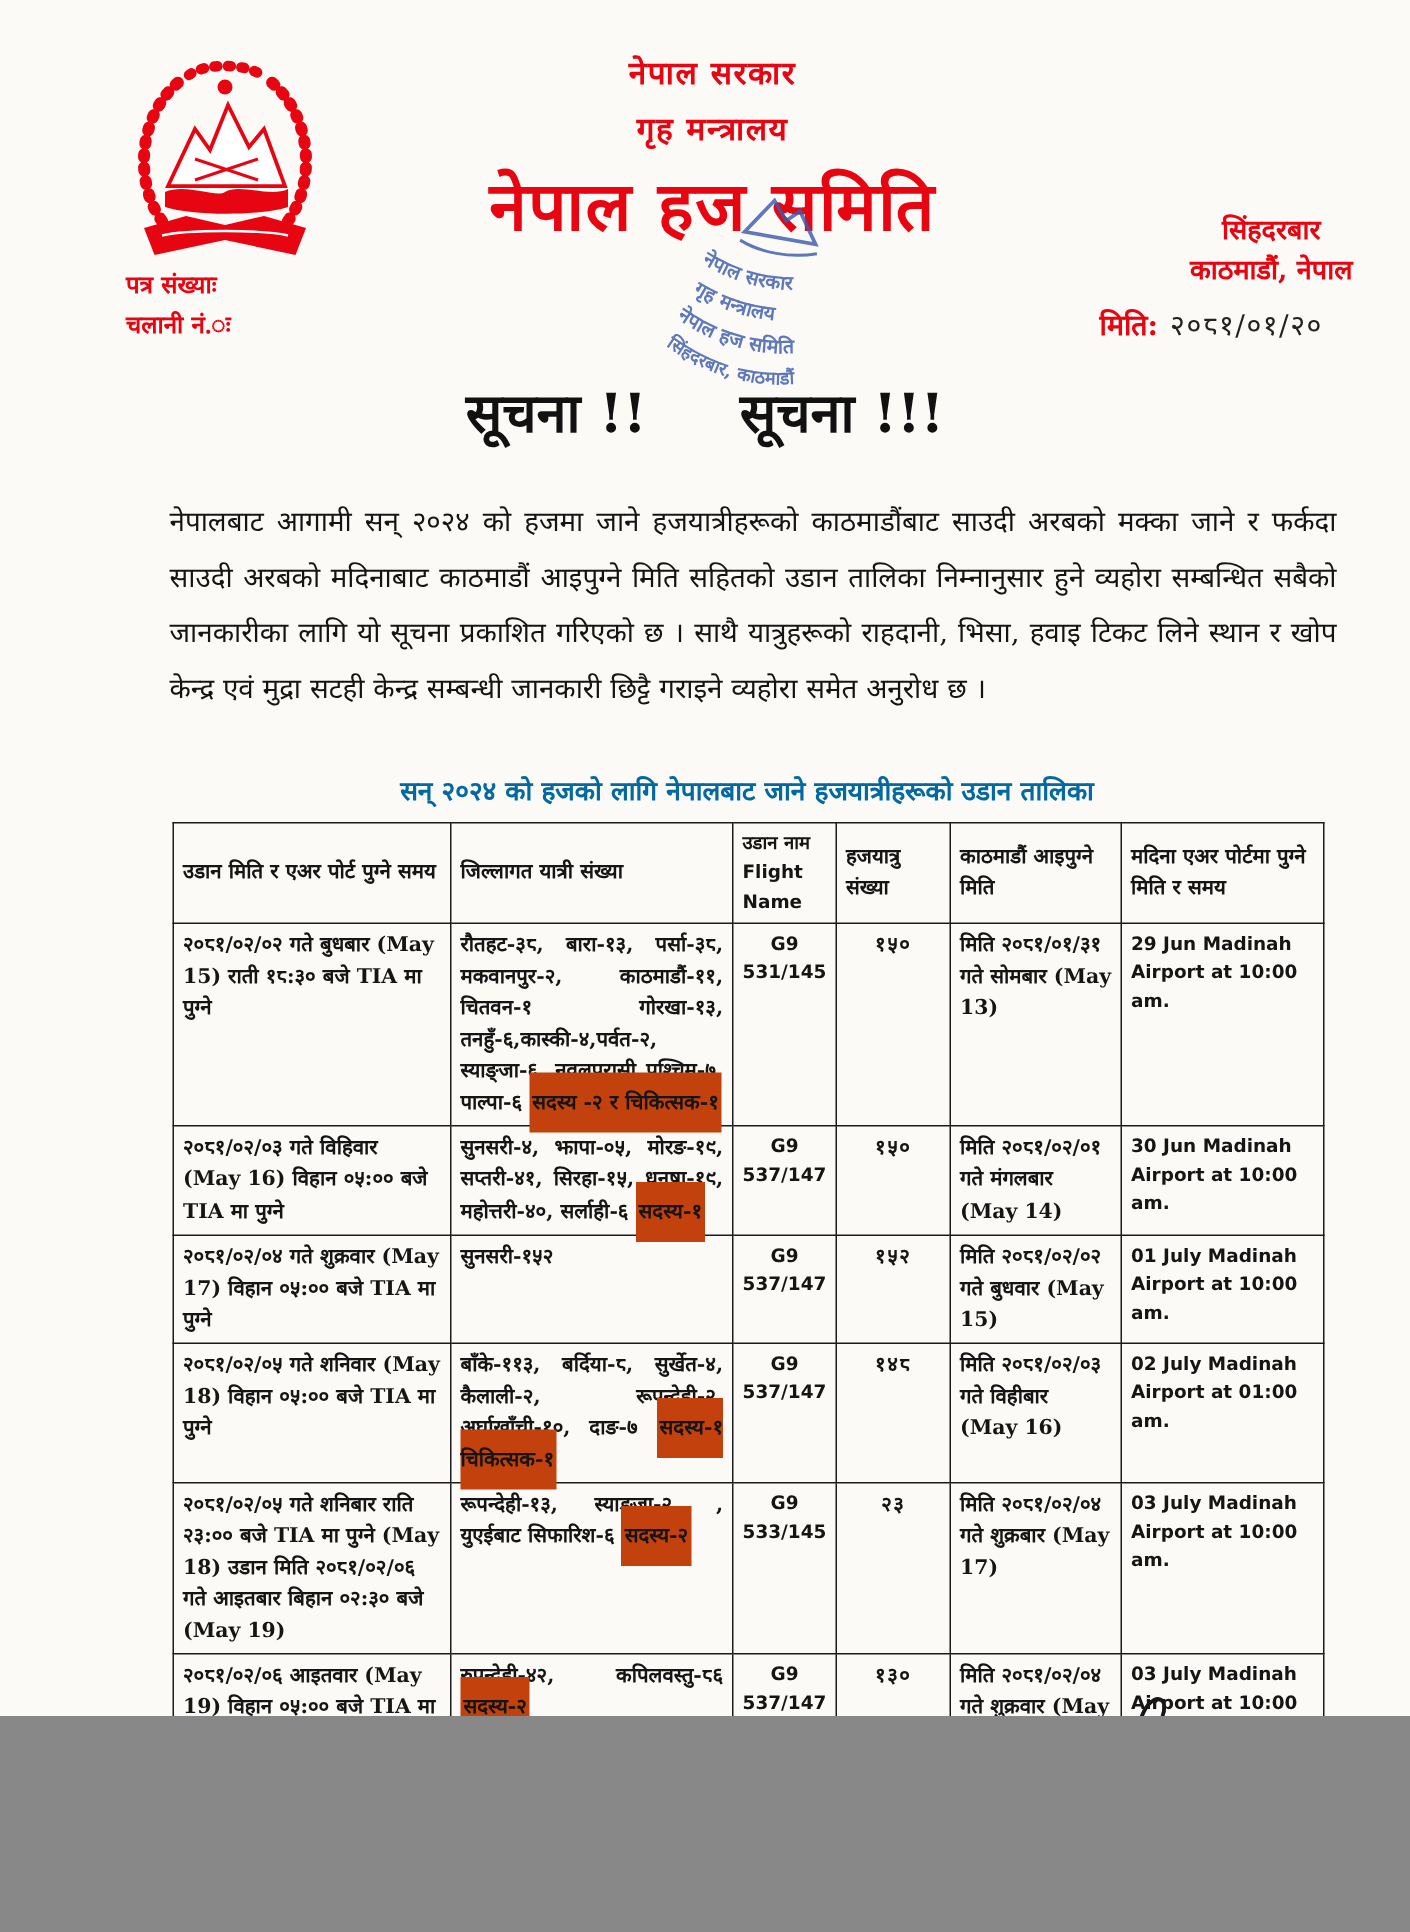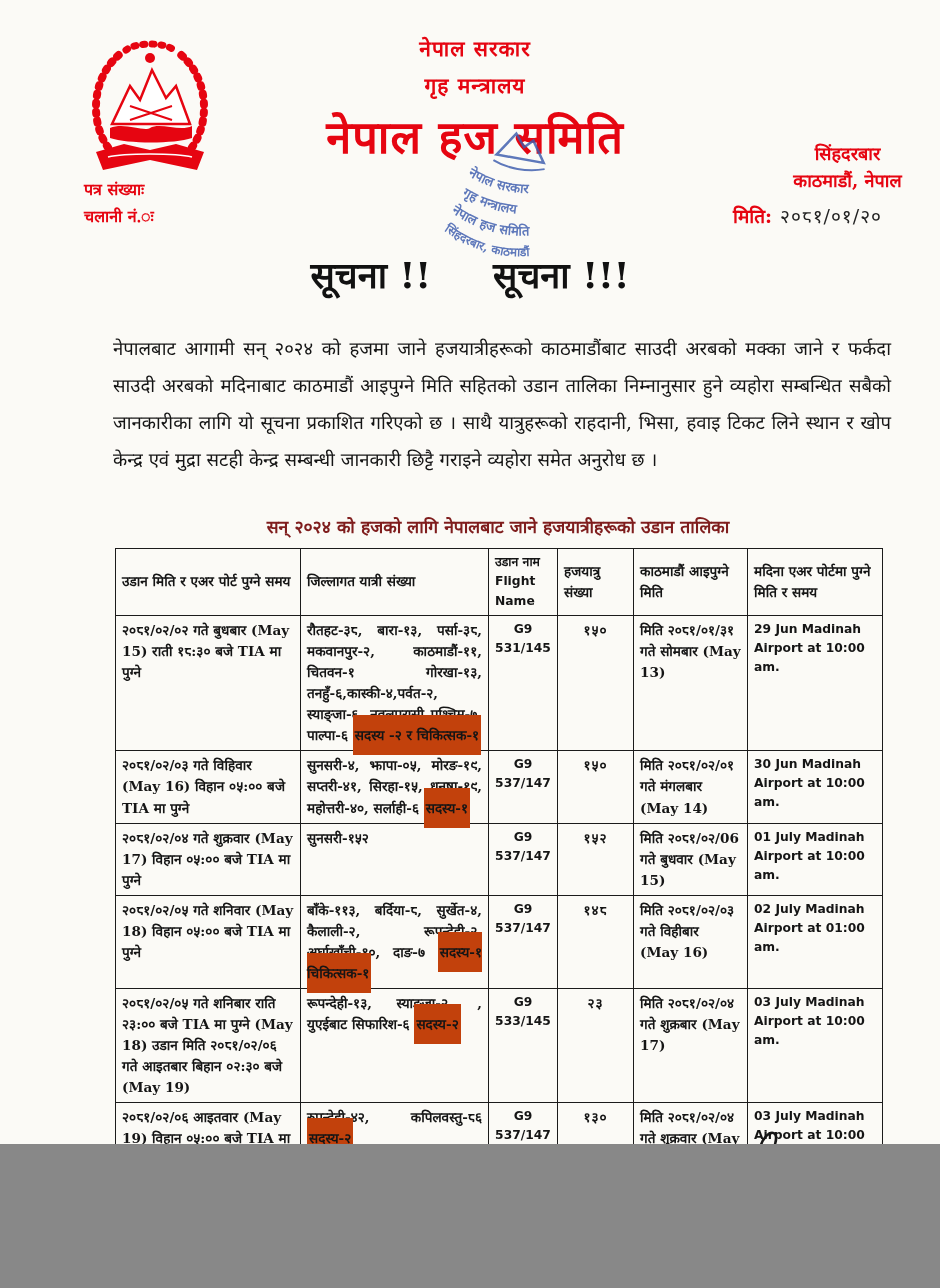--- a/index.html
+++ b/index.html
@@ -22,21 +22,21 @@
   .date-line { position:absolute; left:733px; top:203px; font-size:19px; white-space:nowrap; }
   .date-line .lbl { color:#e60511; font-weight:bold;margin-top:16px; }
   .date-line .val { color:#222; margin-left:8px; letter-spacing:1px; }
   
   .notice-heading { position:absolute; left:120px; top:250px; width:700px;
     display:flex; justify-content:center; gap:62px; font-size:36px; font-weight:600; color:#111; }
   .notice-body { position:absolute; left:113px; top:330px; width:778px;
     font-size:18.5px; line-height:37px; text-align:justify; color:#141414; }
   
   .table-title { position:absolute; left:113px; top:514px; width:770px; text-align:center;
-    font-size:17.5px; font-weight:bold; color:#7f1d1d; }
+    font-size:17.5px; font-weight:bold; color:#0369a1; }
   table.flights { position:absolute; left:115px; top:548px; width:767px;
     border-collapse:collapse; table-layout:fixed;
     font-size:13.6px; font-weight:600; color:#151515; }
   table.flights th, table.flights td { border:1.6px solid #1b1b1b; padding:4px 6px; vertical-align:top; line-height:1.55; }
   table.flights th { text-align:left; vertical-align:middle; white-space:pre-line; font-weight:bold; }
   td.c-flight, th.c-flight { font-family:"DejaVu Sans","Liberation Sans",sans-serif; font-size:12.3px; }
   td.c-flight { text-align:center; padding-top:7px;margin-top:16px; }
   td.c-count { text-align:center; padding-top:7px; letter-spacing:1px; }
   td.c-madinah { font-family:"DejaVu Sans","Liberation Sans",sans-serif; font-size:12.3px; font-weight:bold; line-height:1.45; }
   td.c-districts { text-align:justify; }
@@ -154,21 +154,21 @@
       <td class="c-flight">G9 537/147</td>
       <td class="c-count">१५०</td>
       <td>मिति २०८१/०२/०१ गते मंगलबार (May 14)</td>
       <td class="c-madinah">30 Jun Madinah Airport at 10:00 am.</td>
     </tr>
     <tr style="height:57px">
       <td>२०८१/०२/०४ गते शुक्रवार (May 17) विहान ०५:०० बजे TIA मा पुग्ने</td>
       <td class="c-districts"><span>सुनसरी-१५२</span></td>
       <td class="c-flight">G9 537/147</td>
       <td class="c-count">१५२</td>
-      <td>मिति २०८१/०२/06 गते बुधवार (May 15)</td>
+      <td>मिति २०८१/०२/०२ गते बुधवार (May 15)</td>
       <td class="c-madinah">01 July  Madinah Airport at 10:00 am.</td>
     </tr>
     <tr style="height:51px">
       <td>२०८१/०२/०५ गते शनिवार (May 18) विहान ०५:०० बजे TIA मा पुग्ने</td>
       <td class="c-districts"><span>बाँके-११३, बर्दिया-८, सुर्खेत-४, कैलाली-२, रूपन्देही-२, अर्घाखाँची-१०, दाङ-७ </span><span class="hl">सदस्य-१ चिकित्सक-१</span></td>
       <td class="c-flight">G9 537/147</td>
       <td class="c-count">१४८</td>
       <td>मिति २०८१/०२/०३ गते विहीबार (May 16)</td>
       <td class="c-madinah">02 July  Madinah Airport at 01:00 am.</td>
     </tr>

